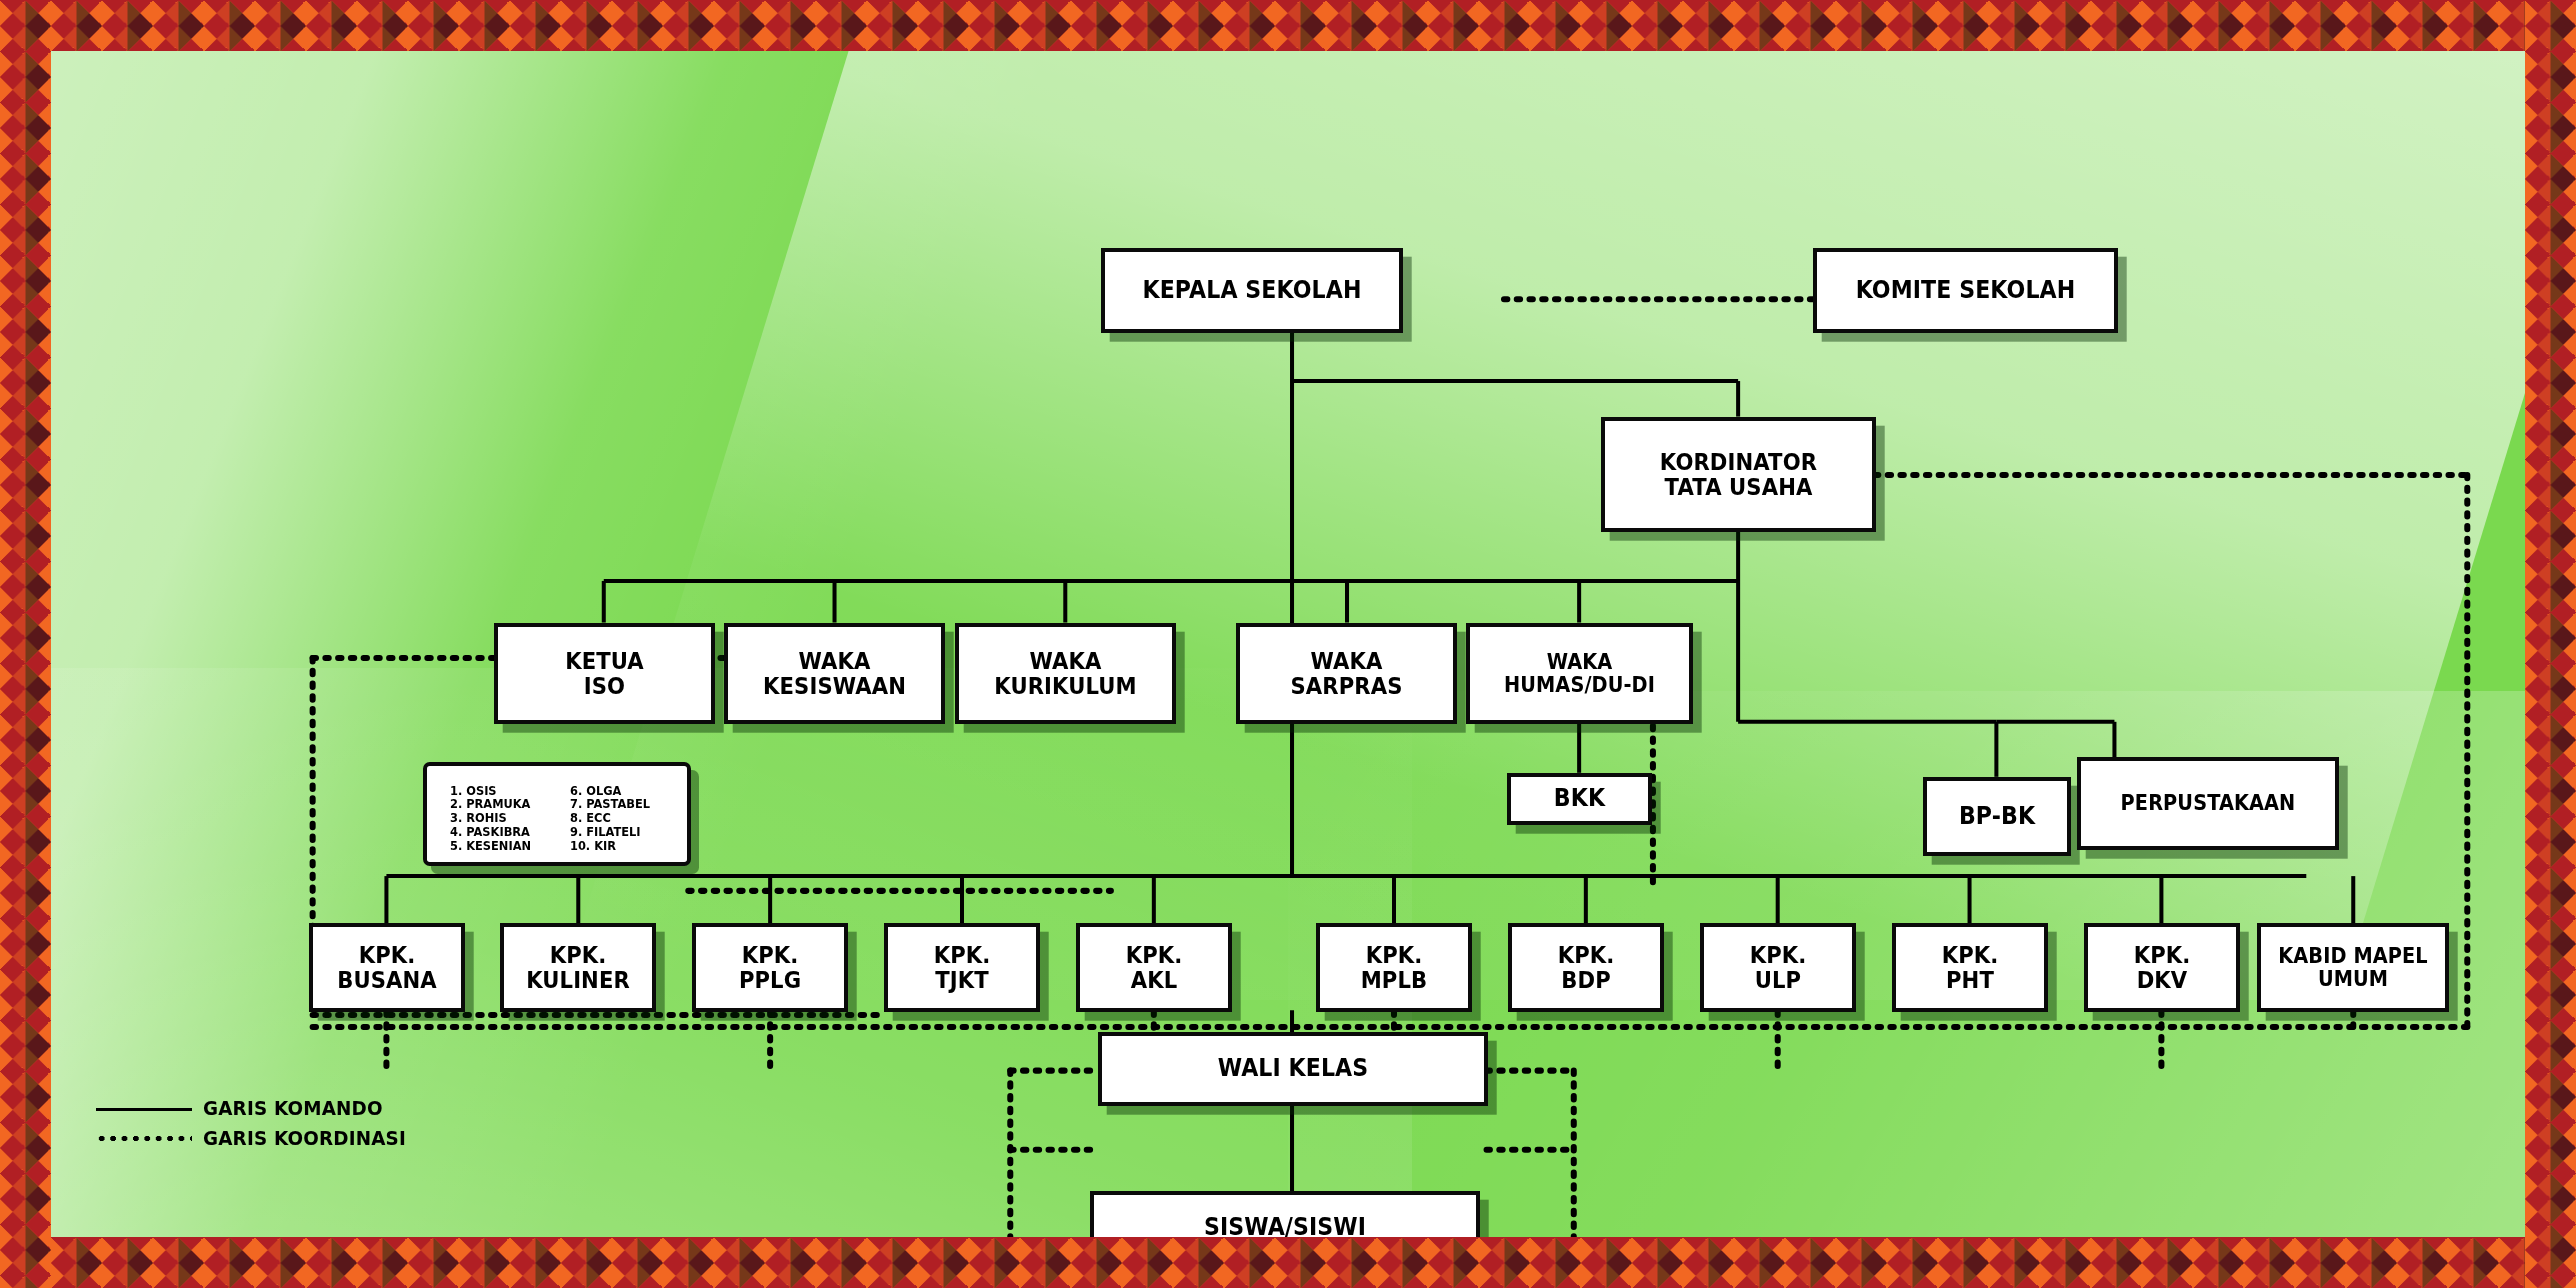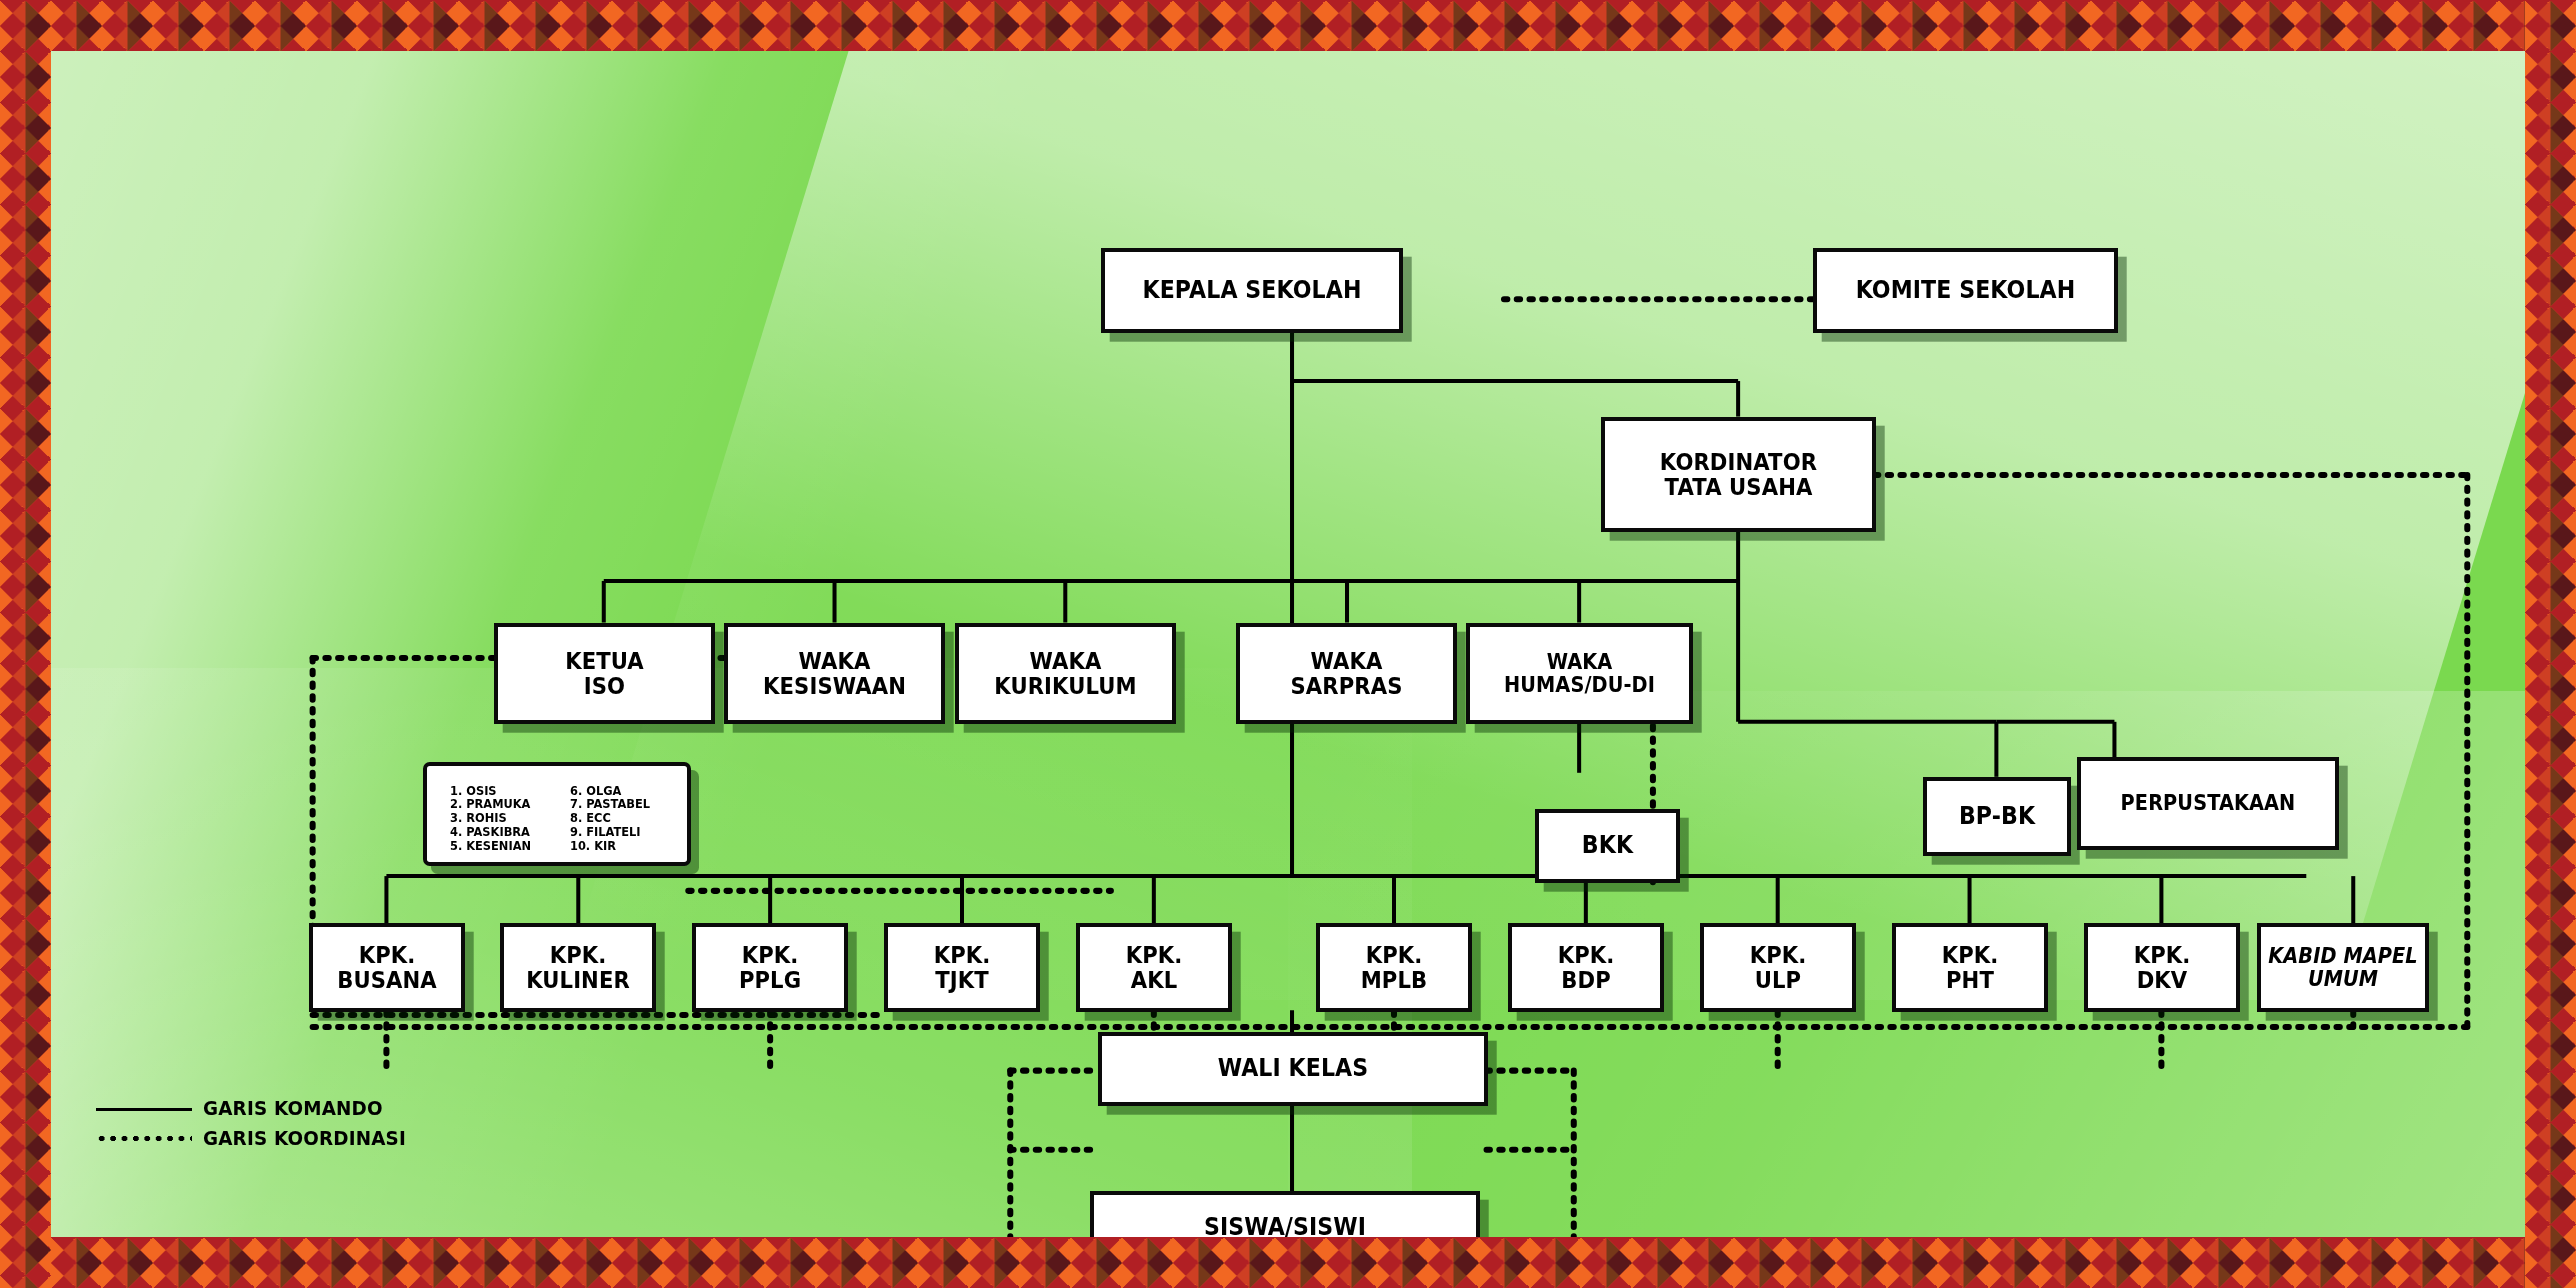--- a/index.html
+++ b/index.html
@@ -248,21 +248,21 @@
       <div class="node s1" style="left:1185px;top:572px;width:221px;height:101px;flex-direction:column;">
         <span>WAKA</span>
         <span>SARPRAS</span>
       </div>
 
       <div class="node s3" style="left:1415px;top:572px;width:227px;height:101px;flex-direction:column;">
         <span>WAKA</span>
         <span>HUMAS/DU-DI</span>
       </div>
 
-      <div class="node s4" style="left:1456px;top:758px;width:145px;height:74px;margin-left:28px;">
+      <div class="node s4" style="left:1456px;top:722px;width:145px;height:52px;">
         <span>BKK</span>
       </div>
 
       <div class="node s4" style="left:1872px;top:726px;width:148px;height:79px;">
         <span>BP-BK</span>
       </div>
 
       <div class="node s3" style="left:2026px;top:706px;width:262px;height:93px;">
         <span>PERPUSTAKAAN</span>
       </div>
@@ -301,21 +301,21 @@
             <span>ULP</span>
           </div>
           <div class="node s1" style="left: 1841px; top: 872px; width: 156px; height: 89px; flex-direction: column;">
             <span>KPK.</span>
             <span>PHT</span>
           </div>
           <div class="node s1" style="left: 2033px; top: 872px; width: 156px; height: 89px; flex-direction: column;">
             <span>KPK.</span>
             <span>DKV</span>
           </div>
-          <div class="node s3" style="left: 2206px; top: 872px; width: 172px; height: 89px; flex-direction: column; font-style: italic;">
+          <div class="node s3" style="left: 2206px; top: 872px; width: 192px; height: 89px; flex-direction: column;">
             <span>KABID MAPEL</span>
             <span>UMUM</span>
           </div>
         </div>
 
       <div id="ekskul" style="left:372px;top:711px;width:268px;height:104px;">
         <ol id="ekskul-left">
             <li>1. OSIS</li>
             <li>2. PRAMUKA</li>
             <li>3. ROHIS</li>

